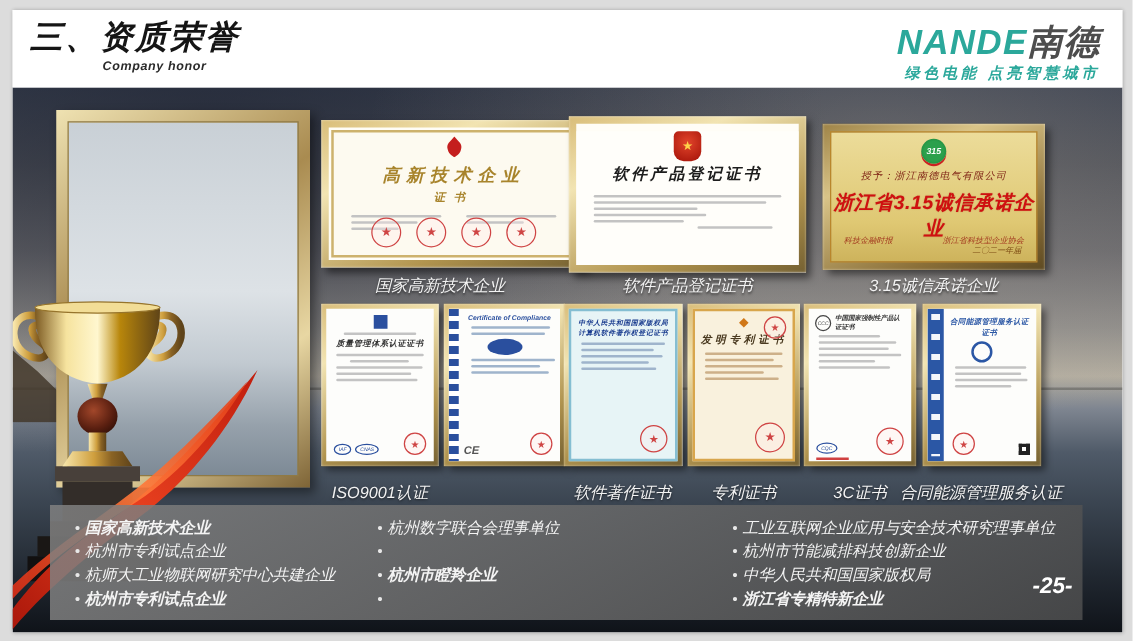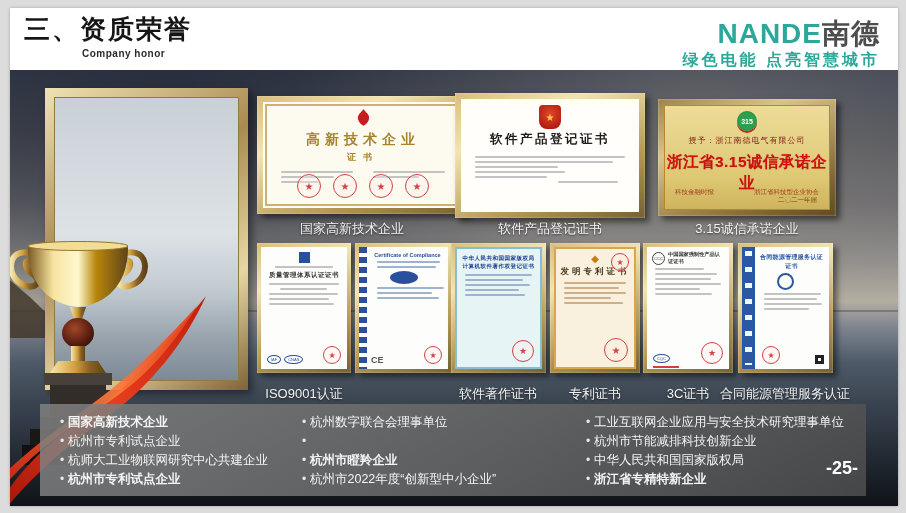--- a/index.html
+++ b/index.html
@@ -1,26 +1,26 @@
 <!DOCTYPE html>
 <html><head>
 <meta charset="utf-8">
 <style>
   html,body{margin:0;padding:0;}
   body{width:906px;height:513px;background:#dcdcdc;font-family:"Liberation Sans","DejaVu Sans",sans-serif;position:relative;overflow:hidden;}
-  .slide{position:absolute;left:10px;top:8px;width:888px;height:498px;background:#fff;overflow:hidden;box-shadow:0 0 3px rgba(0,0,0,.25);}
+  .slide{position:absolute;left:10px;top:8px;width:888px;height:498px;background:#fff;overflow:hidden;box-shadow:0 0 3px rgba(0,0,0,.25);font-style:italic;}
 
   
   .header{position:absolute;left:0;top:0;width:888px;height:62px;background:#fff;z-index:20;}
   .page-title{position:absolute;left:14px;top:4px;font-size:26px;font-weight:bold;color:#151515;letter-spacing:2px;}
   .page-subtitle{position:absolute;left:72px;top:40px;font-size:10px;font-weight:bold;color:#2b2b2b;letter-spacing:.5px;}
   .logo{position:absolute;right:18px;top:7px;font-size:28px;font-weight:bold;letter-spacing:1px;}
   .logo-en{color:#2ba89b;}
   .logo-cn{color:#4d4d4d;}
-  .tagline{position:absolute;right:18px;top:42px;font-size:16px;font-weight:bold;color:#2ba89b;letter-spacing:3px;}
+  .tagline{position:absolute;right:18px;top:42px;font-size:12px;font-weight:bold;color:#2ba89b;letter-spacing:3px;}
 
   
   .photo{position:absolute;left:0;top:62px;width:888px;height:436px;
     background:
       radial-gradient(ellipse at 78% 10%, rgba(210,195,175,.22), transparent 42%),
       radial-gradient(ellipse at 18% 6%, rgba(25,30,45,.55), transparent 48%),
       linear-gradient(180deg,#39404f 0%,#4c4f57 14%,#67676b 30%,#8f8d8a 44%,#b3ada0 53%,#7e8590 59%,#4f5a68 67%,#39434f 77%,#222932 89%,#0f1319 100%);
   }
   .horizon-line{position:absolute;left:0;top:240px;width:888px;height:2px;background:rgba(55,55,52,.35);}
   .mountain{position:absolute;left:0;top:200px;width:72px;height:68px;background:#43382c;opacity:.85;
@@ -439,21 +439,20 @@
         </div>
       <div class="hitem">
           <span class="dot">•</span>
         </div>
       <div class="hitem bold">
           <span class="dot">•</span>
           <span>杭州市瞪羚企业</span>
         </div>
       <div class="hitem">
           <span class="dot">•</span>
-          <span>杭州市2022年度“创新型中小企业”</span>
         </div>
     </div>
     <div class="hcol hcol-3">
       <div class="hitem">
           <span class="dot">•</span>
           <span>工业互联网企业应用与安全技术研究理事单位</span>
         </div>
       <div class="hitem">
           <span class="dot">•</span>
           <span>杭州市节能减排科技创新企业</span>

